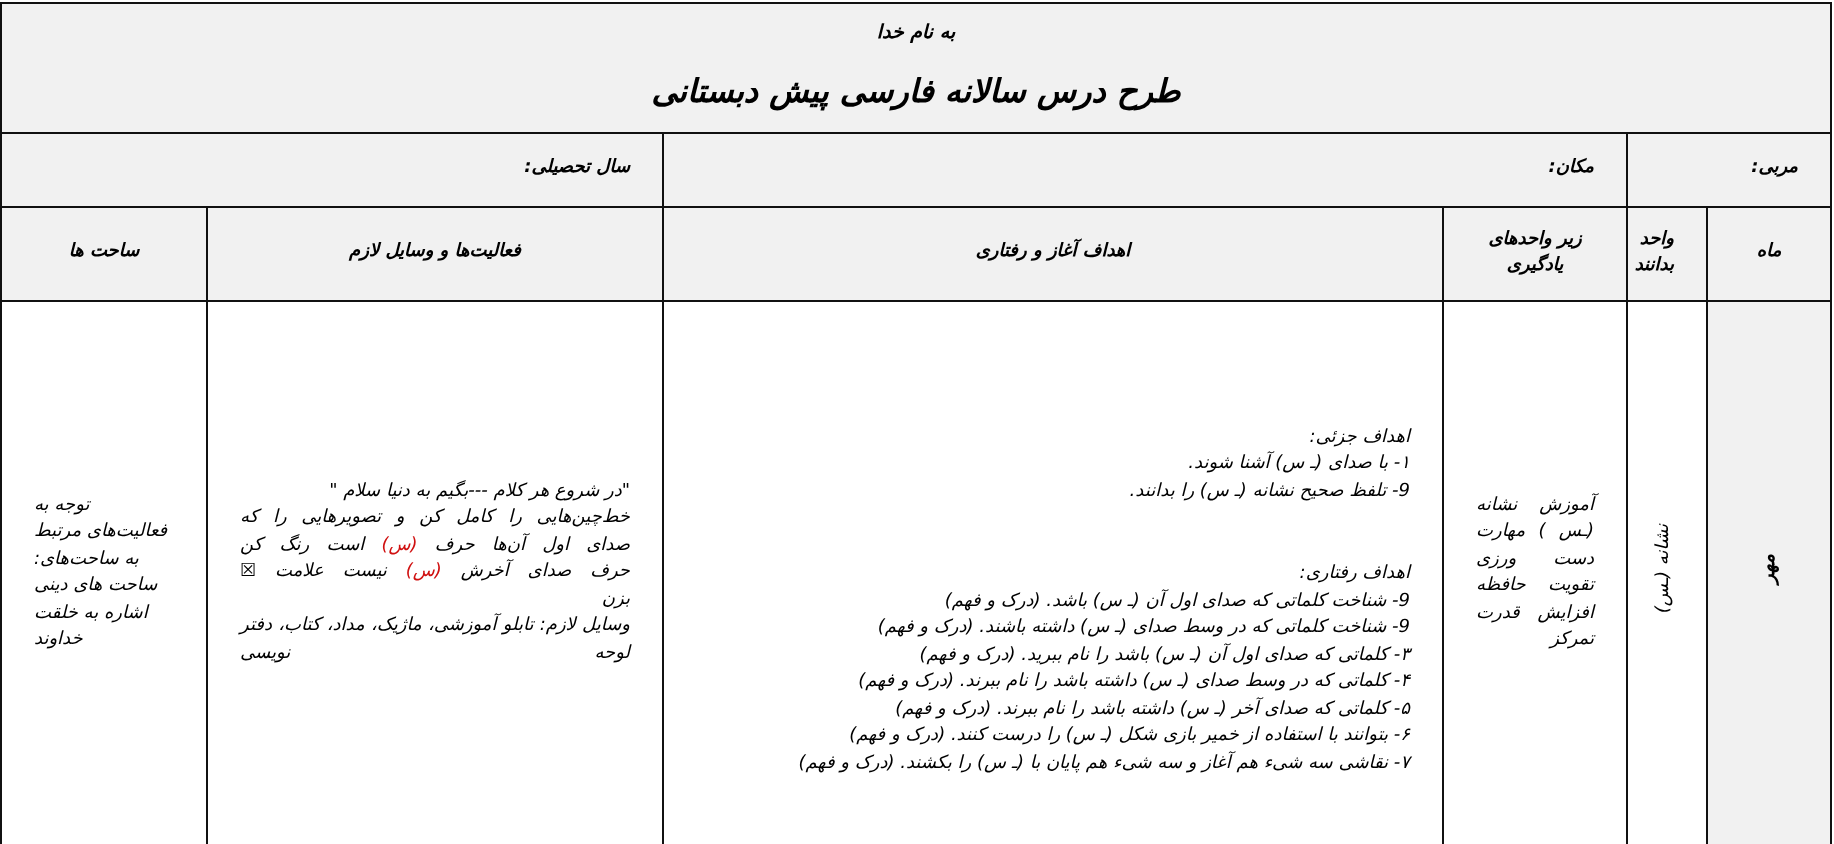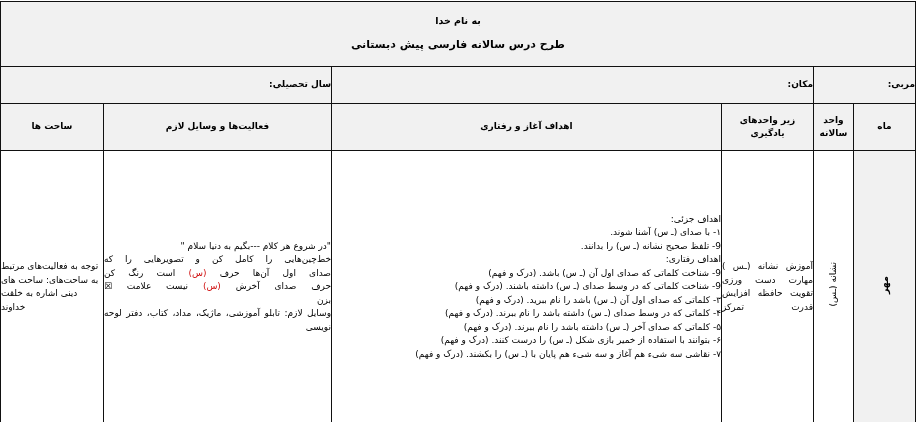--- a/index.html
+++ b/index.html
@@ -24,43 +24,44 @@
   table.plan {
     border-collapse: collapse;
     table-layout: fixed;
     width: 915px;
     margin: 1px 1px 0 1px;
     direction: rtl;
   }
 
   table.plan td {
     border: 1px solid #111111;
-    padding: 2px 0;
+    padding: 2px 16px;
     vertical-align: middle;
     font-size: 9px;
     line-height: 1.5;
     color: #000000;
     background: #ffffff;
+    font-style: italic;
   }
 
   
   .title-cell {
     background: #f1f1f1 !important;
     text-align: center;
     padding: 8px 4px 10px 4px;
     height: 60px;
   }
   .title-line1 {
     font-size: 9.5px;
     font-weight: bold;
     margin-bottom: 9px;
     letter-spacing: 0.2px;
   }
   .title-line2 {
-    font-size: 11px;
+    font-size: 16px;
     font-weight: bold;
     letter-spacing: 0.2px;
   }
 
   
   .meta-cell {
     background: #f1f1f1 !important;
     text-align: right;
     font-size: 9.5px;
     font-weight: bold;
@@ -117,20 +118,21 @@
 
   .cell-goals {
     text-align: right;
     font-size: 8.8px;
     line-height: 1.95;
     padding: 6px 8px;
     vertical-align: top;
   }
   .cell-goals .sec {
     font-weight: normal;
+    margin-top: 28px;
   }
   .cell-goals .li {
     white-space: nowrap;
   }
 
   .cell-activities {
     text-align: justify;
     text-align-last: justify;
     font-size: 8.8px;
     line-height: 1.95;
@@ -174,21 +176,21 @@
     </tr>
 
     <tr>
       <td class="meta-cell" colspan="2">مربی:</td>
       <td class="meta-cell" colspan="2">مکان:</td>
       <td class="meta-cell" colspan="2">سال تحصیلی:</td>
     </tr>
 
     <tr>
       <td class="colhead">ماه</td>
-      <td class="colhead">واحد سالانه</td>
+      <td class="colhead">واحد بدانند</td>
       <td class="colhead">زیر واحدهای یادگیری</td>
       <td class="colhead">اهداف آغاز و رفتاری</td>
       <td class="colhead">فعالیت‌ها و وسایل لازم</td>
       <td class="colhead">ساحت ها</td>
     </tr>
 
     <tr class="body-row">
       <td class="cell-month">
         <span class="vert-text">مهر</span>
       </td>

